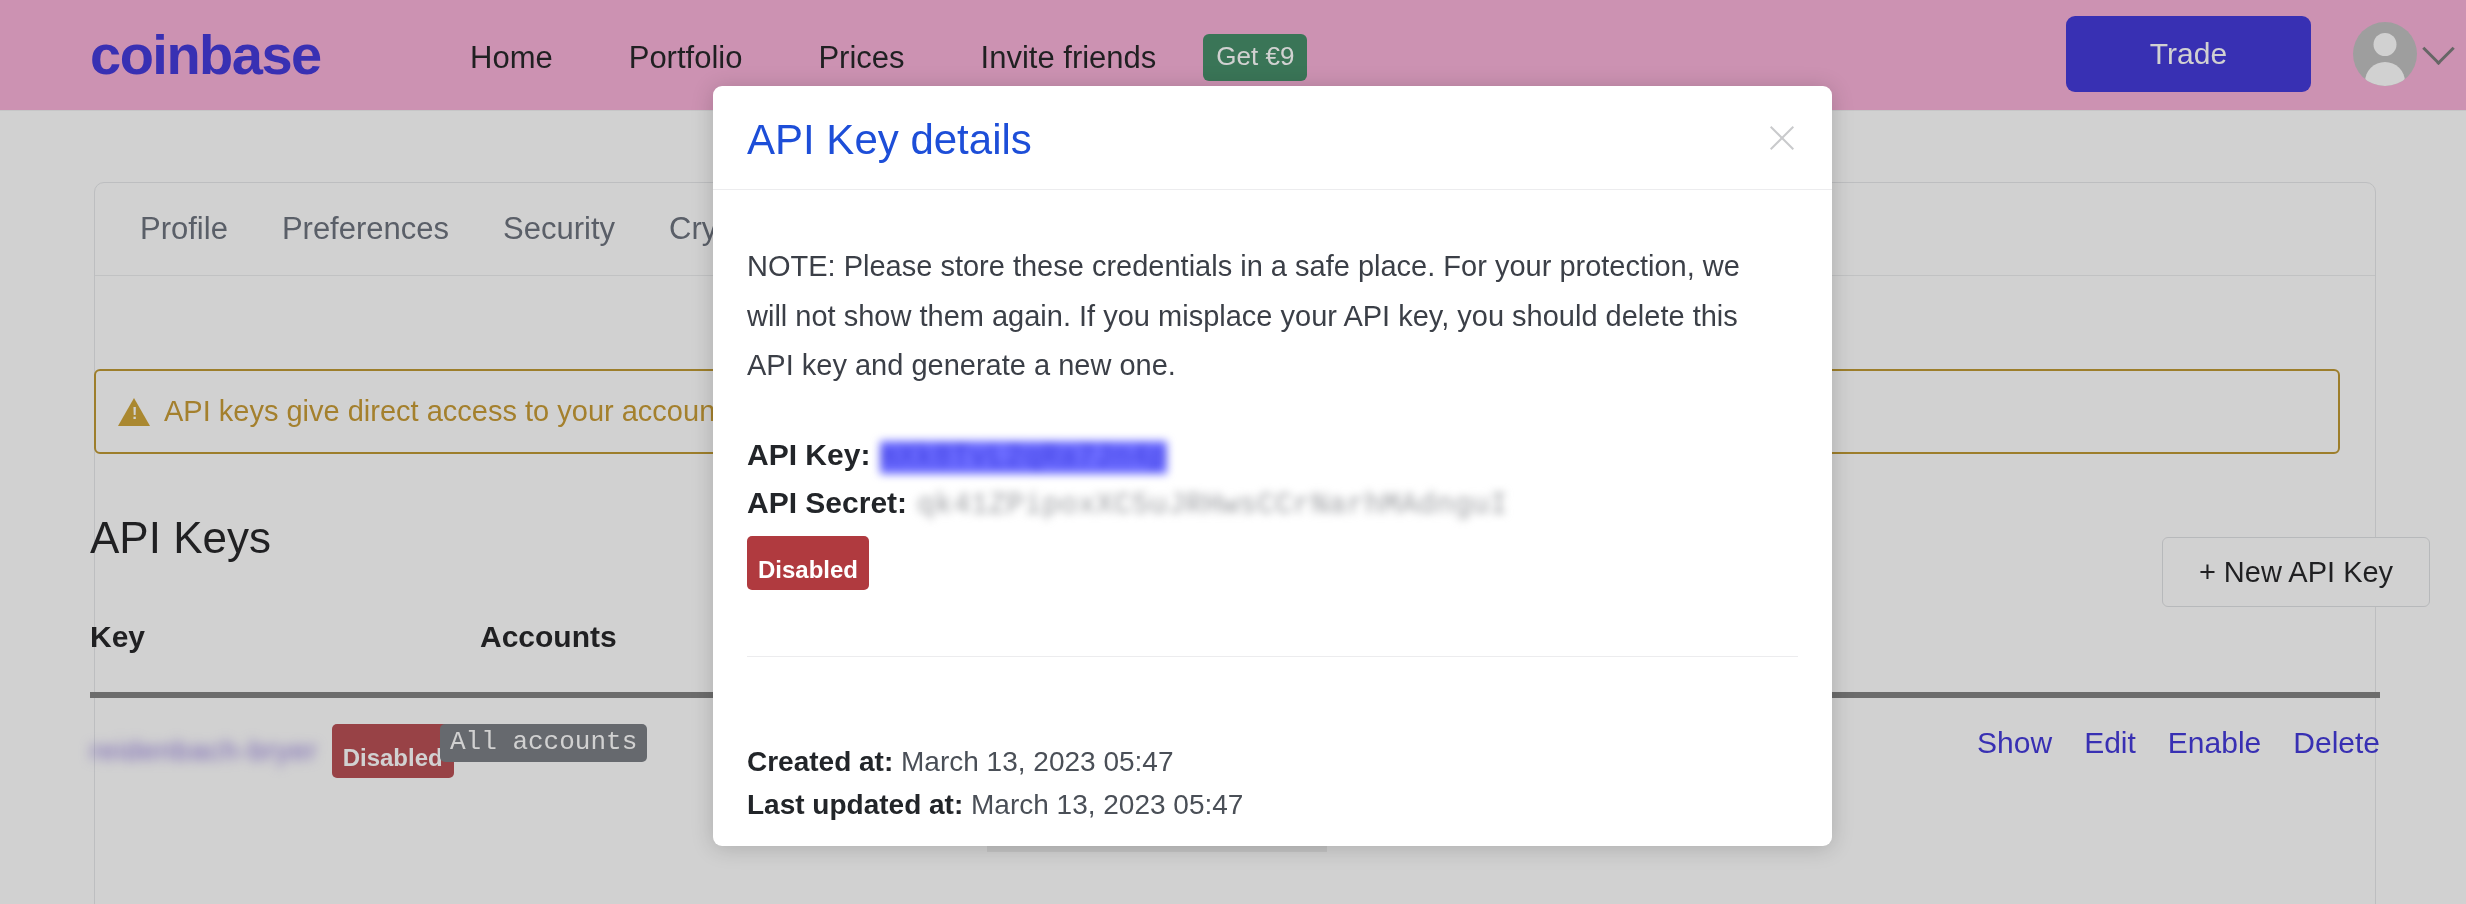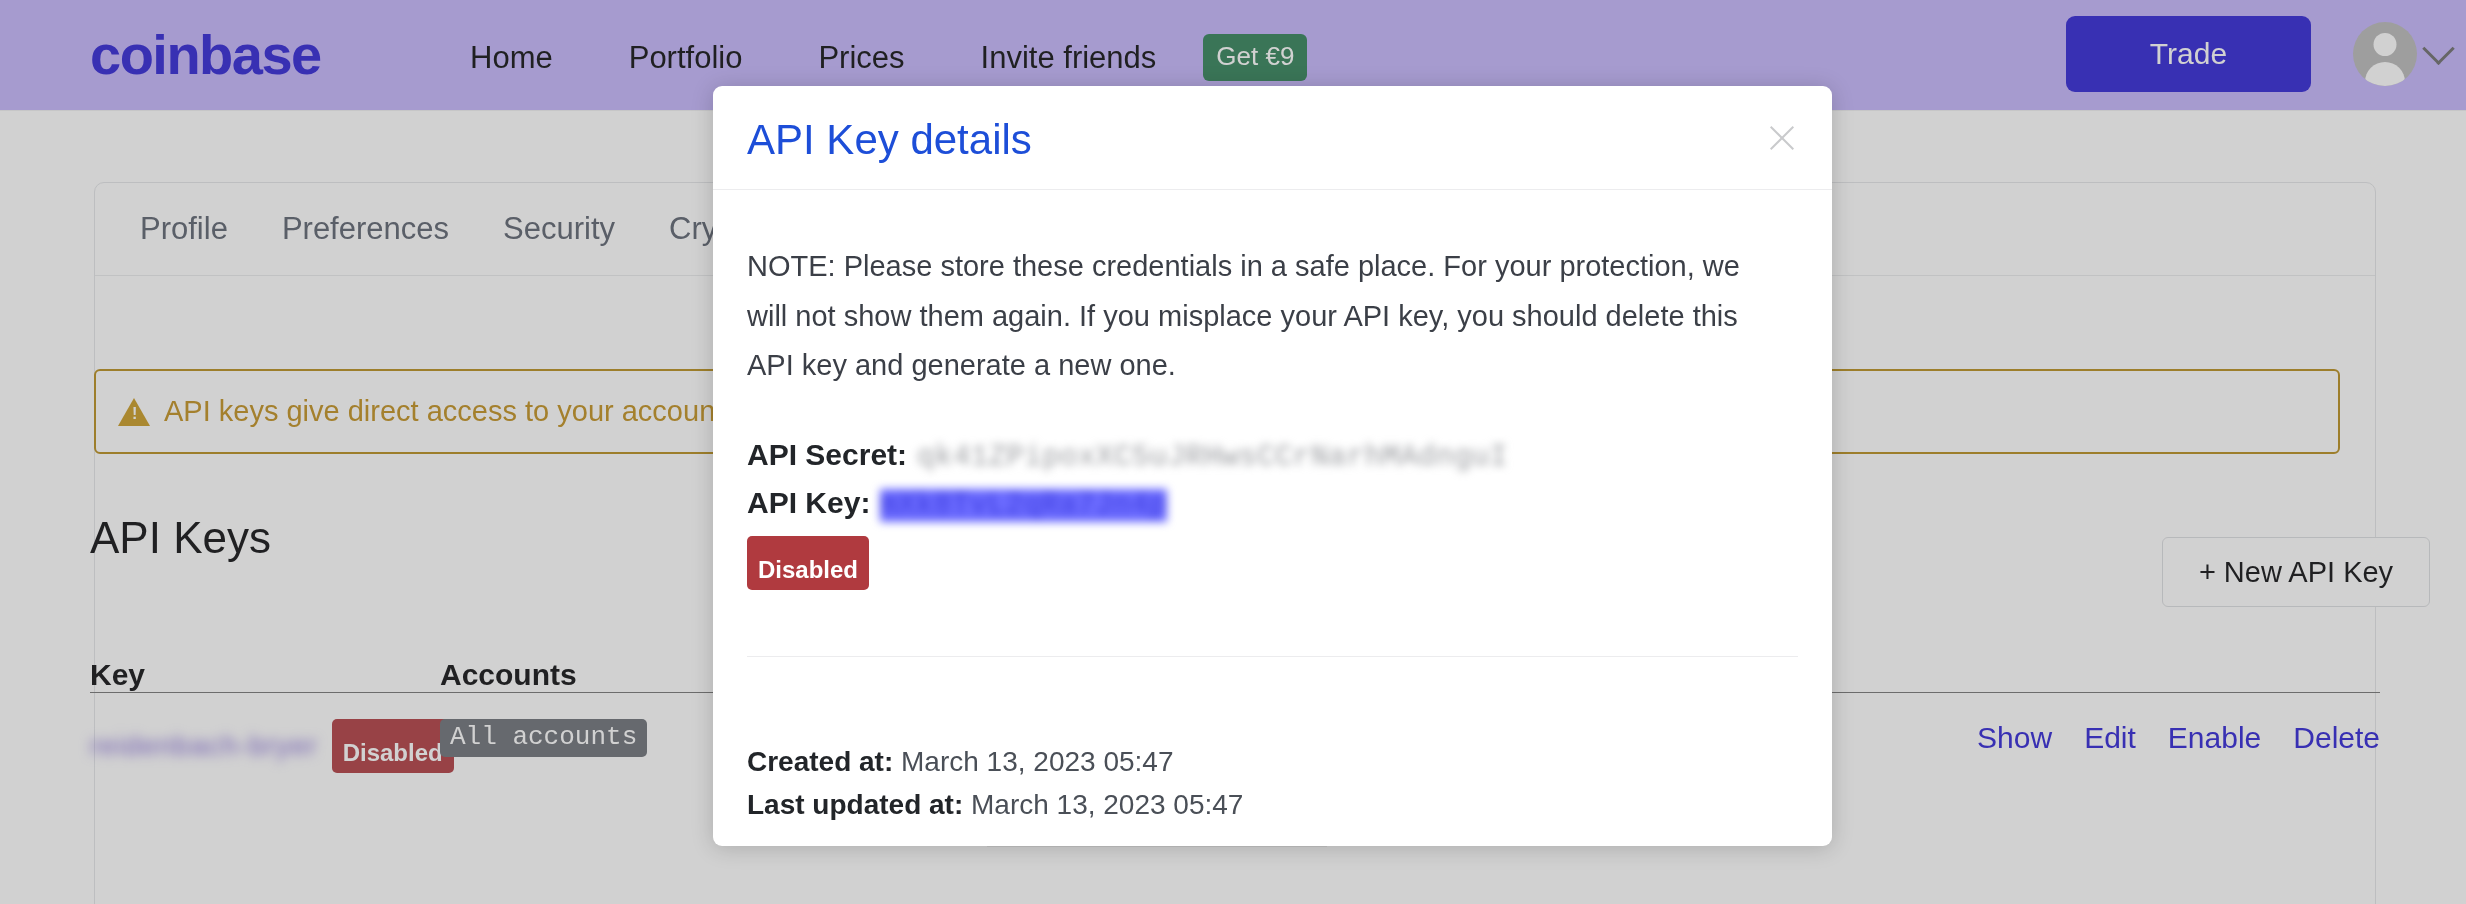--- a/index.html
+++ b/index.html
@@ -29,21 +29,21 @@
     background: rgba(90, 90, 90, 0.28);
     z-index: 50;
   }
 
   
   #topnav {
     position: absolute;
     left: 0; top: 0;
     width: 2466px;
     height: 110px;
-    background: #c4b5fd;
+    background: #f9a8d4;
     border-bottom: 1px solid #f0f0f2;
   }
   .logo {
     position: absolute;
     left: 90px; top: 22px;
     font-size: 56px;
     font-weight: 700;
     letter-spacing: -1.5px;
     color: #2c20d6;
     font-family: "Liberation Sans", sans-serif;
@@ -212,23 +212,24 @@
   }
 
   
   #keys-table {
     position: absolute;
     left: 90px; top: 620px;
     width: 2290px;
   }
   .th-row {
     display: flex;
-    align-items: flex-end;
+    align-items: flex-start;
     height: 72px;
-    border-bottom: 1px solid #737373;
+    border-bottom: 6px solid #737373;
+    gap: 40px;
   }
   .th {
     font-size: 30px;
     font-weight: 700;
     color: #0a0b0d;
   }
   .th.key-col { width: 350px; }
   .th.acct-col { width: 560px; }
   .tr-row {
     display: flex;
@@ -487,27 +488,27 @@
 <div id="modal">
   <div id="modal-header">
     <div id="modal-title">API Key details</div>
     <button id="modal-close"></button>
   </div>
 
   <div id="modal-body">
     <p id="modal-note">NOTE: Please store these credentials in a safe place. For your protection, we will not show them again. If you misplace your API key, you should delete this API key and generate a new one.</p>
 
     <div class="cred-row">
+      <span class="cred-label">API Key:</span>
+      <span class="cred-value-selected">mXk8TvL2qRa7Jn4p</span>
+    </div>
+
+    <div class="cred-row">
       <span class="cred-label">API Secret:</span>
       <span class="cred-value-blur">qk41ZPipoxXC5uJRHwsCCrNarhMAdnguI</span>
-    </div>
-
-    <div class="cred-row">
-      <span class="cred-label">API Key:</span>
-      <span class="cred-value-selected">mXk8TvL2qRa7Jn4p</span>
     </div>
 
     <div id="modal-status">
       <span class="badge-disabled">Disabled</span>
     </div>
   </div>
 
   <div id="modal-divider"></div>
 
   <div id="modal-meta">

